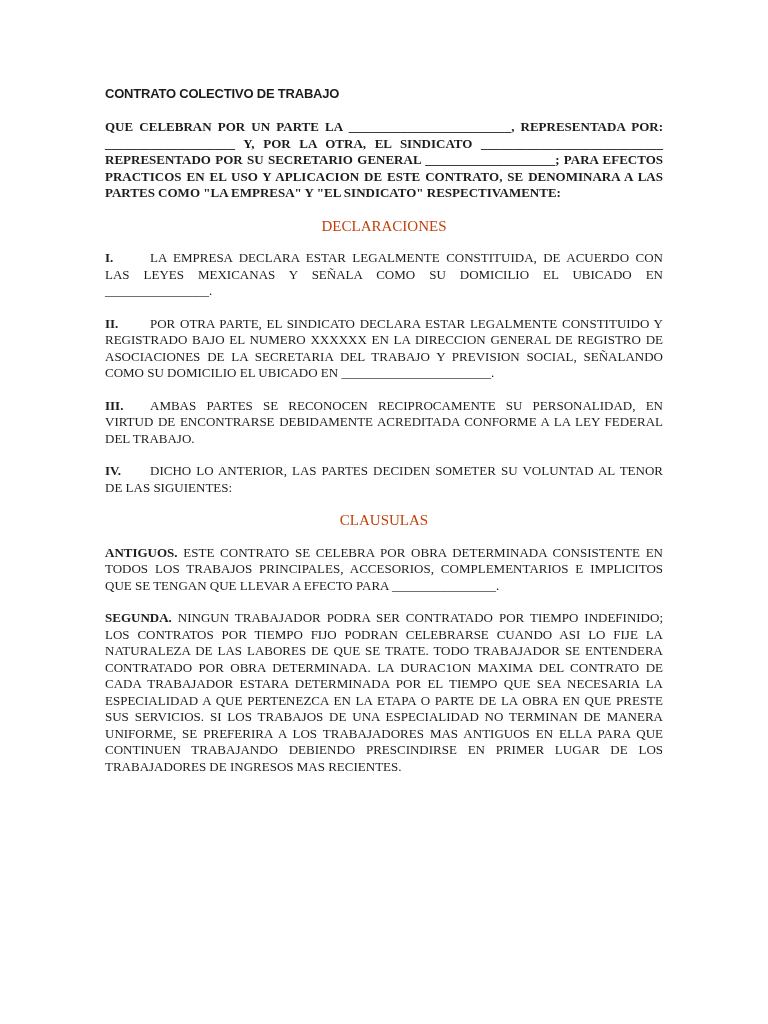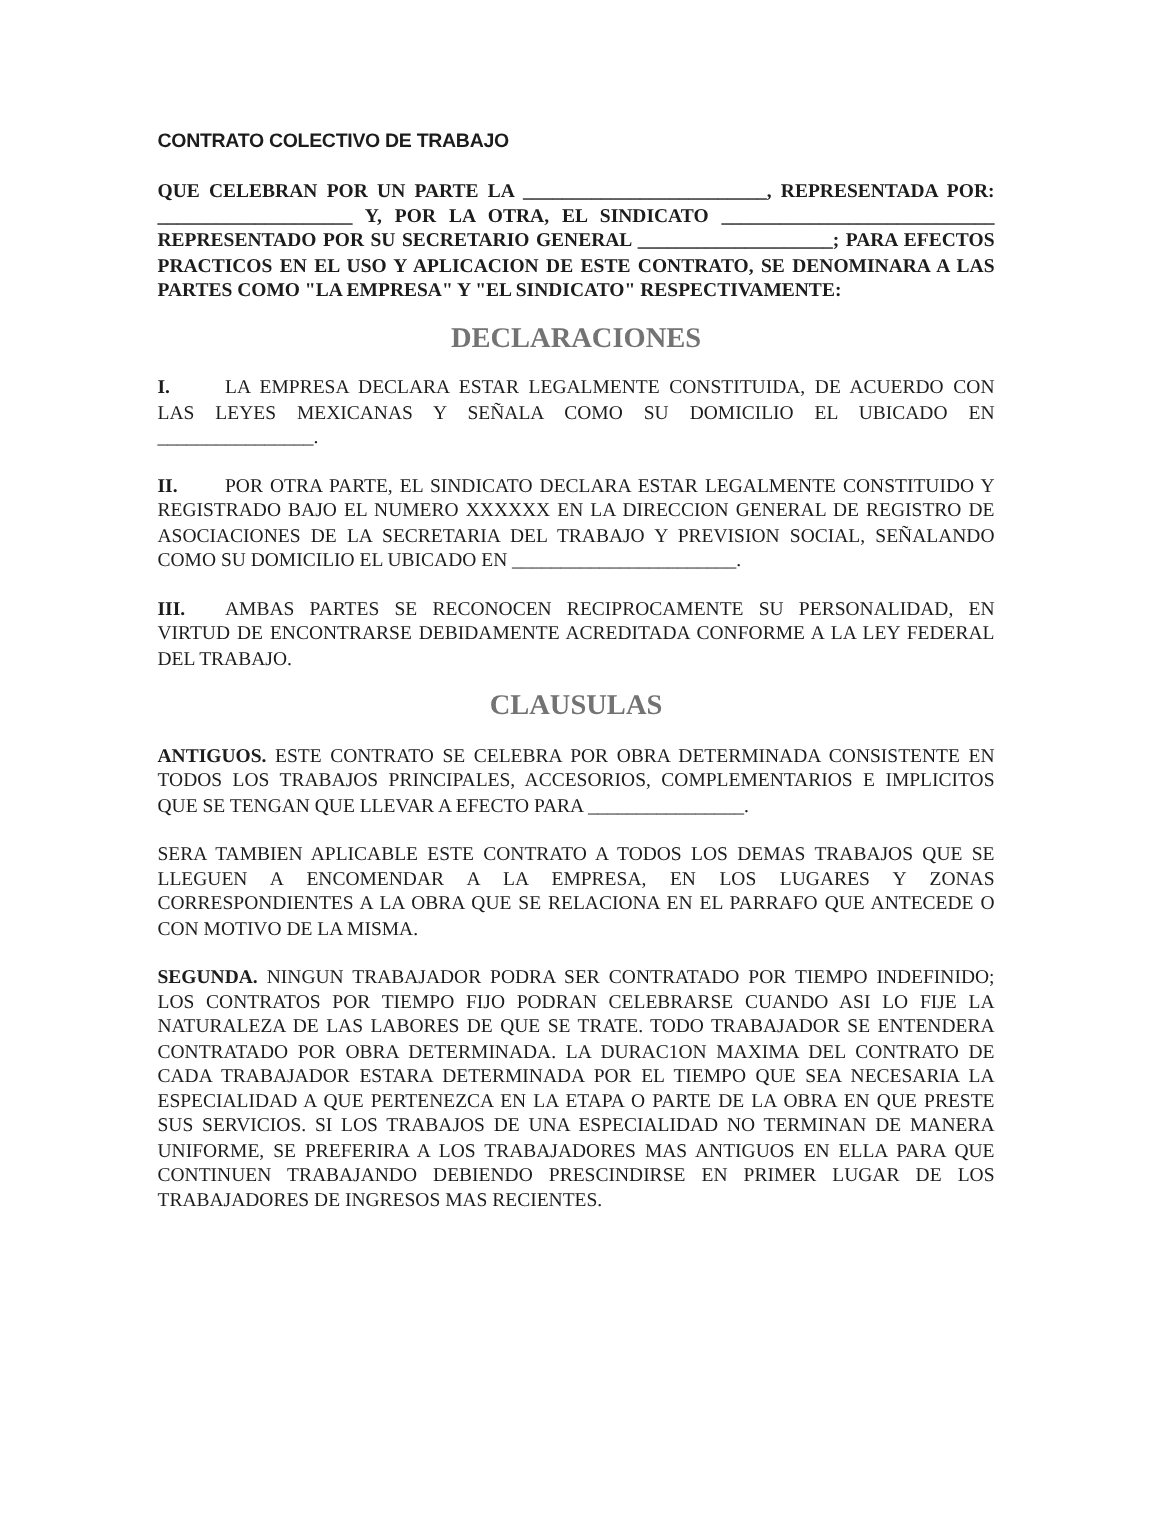--- a/index.html
+++ b/index.html
@@ -31,26 +31,26 @@
     font-family: "Liberation Serif", serif;
     font-size: 13px;
     line-height: 16.5px;
     margin: 0 0 16px 0;
     text-align: justify;
     color: #1c1c1c;
   }
   p.bold { font-weight: bold; }
   h2.section-heading {
     font-family: "Liberation Serif", serif;
-    font-weight: bold;
-    font-size: 19px;
+    font-weight: normal;
+    font-size: 15px;
     line-height: 16.5px;
     text-align: center;
     margin: 0 0 16px 0;
-    color: #737373;
+    color: #c2410c;
   }
   .numeral {
     font-weight: bold;
     display: inline-block;
     width: 45px;
   }
   .clause-label { font-weight: bold; }
 </style>
 </head>
 <body>
@@ -63,23 +63,23 @@
 
 
   <h2 class="section-heading">DECLARACIONES</h2>
 
   <p><span class="numeral">I.</span><span>LA EMPRESA DECLARA ESTAR LEGALMENTE CONSTITUIDA, DE ACUERDO CON LAS LEYES MEXICANAS Y SEÑALA COMO SU DOMICILIO EL UBICADO EN ________________.</span></p>
 
   <p><span class="numeral">II.</span><span>POR OTRA PARTE, EL SINDICATO DECLARA ESTAR LEGALMENTE CONSTITUIDO Y REGISTRADO BAJO EL NUMERO XXXXXX EN LA DIRECCION GENERAL DE REGISTRO DE ASOCIACIONES DE LA SECRETARIA DEL TRABAJO Y PREVISION SOCIAL, SEÑALANDO COMO SU DOMICILIO EL UBICADO EN _______________________.</span></p>
 
   <p><span class="numeral">III.</span><span>AMBAS PARTES SE RECONOCEN RECIPROCAMENTE SU PERSONALIDAD, EN VIRTUD DE ENCONTRARSE DEBIDAMENTE ACREDITADA CONFORME A LA LEY FEDERAL DEL TRABAJO.</span></p>
 
+  <p><span class="numeral">IV.</span><span>DICHO LO ANTERIOR, LAS PARTES DECIDEN SOMETER SU VOLUNTAD AL TENOR DE LAS SIGUIENTES:</span></p>
 
   <h2 class="section-heading">CLAUSULAS</h2>
 
   <p><span class="clause-label">ANTIGUOS.</span> <span>ESTE CONTRATO SE CELEBRA POR OBRA DETERMINADA CONSISTENTE EN TODOS LOS TRABAJOS PRINCIPALES, ACCESORIOS, COMPLEMENTARIOS E IMPLICITOS QUE SE TENGAN QUE LLEVAR A EFECTO PARA ________________.</span></p>
 
-  <p><span class="clause-label"></span><span>SERA TAMBIEN APLICABLE ESTE CONTRATO A TODOS LOS DEMAS TRABAJOS QUE SE LLEGUEN A ENCOMENDAR A LA EMPRESA, EN LOS LUGARES Y ZONAS CORRESPONDIENTES A LA OBRA QUE SE RELACIONA EN EL PARRAFO QUE ANTECEDE O CON MOTIVO DE LA MISMA.</span></p>
 
 
   <p><span class="clause-label">SEGUNDA.</span> <span>NINGUN TRABAJADOR PODRA SER CONTRATADO POR TIEMPO INDEFINIDO; LOS CONTRATOS POR TIEMPO FIJO PODRAN CELEBRARSE CUANDO ASI LO FIJE LA NATURALEZA DE LAS LABORES DE QUE SE TRATE. TODO TRABAJADOR SE ENTENDERA CONTRATADO POR OBRA DETERMINADA. LA DURAC1ON MAXIMA DEL CONTRATO DE CADA TRABAJADOR ESTARA DETERMINADA POR EL TIEMPO QUE SEA NECESARIA LA ESPECIALIDAD A QUE PERTENEZCA EN LA ETAPA O PARTE DE LA OBRA EN QUE PRESTE SUS SERVICIOS. SI LOS TRABAJOS DE UNA ESPECIALIDAD NO TERMINAN DE MANERA UNIFORME, SE PREFERIRA A LOS TRABAJADORES MAS ANTIGUOS EN ELLA PARA QUE CONTINUEN TRABAJANDO DEBIENDO PRESCINDIRSE EN PRIMER LUGAR DE LOS TRABAJADORES DE INGRESOS MAS RECIENTES.</span></p>
 
 </div>
 
 </body></html>

